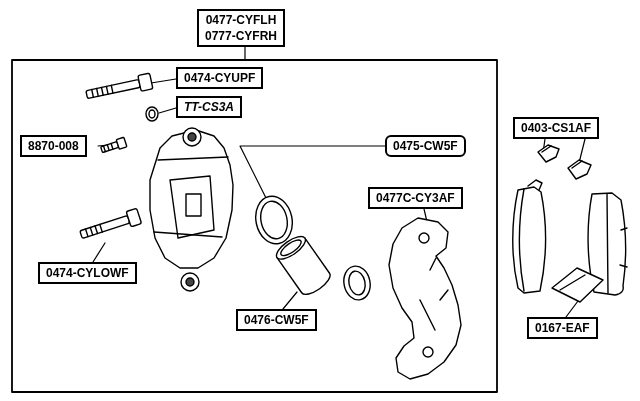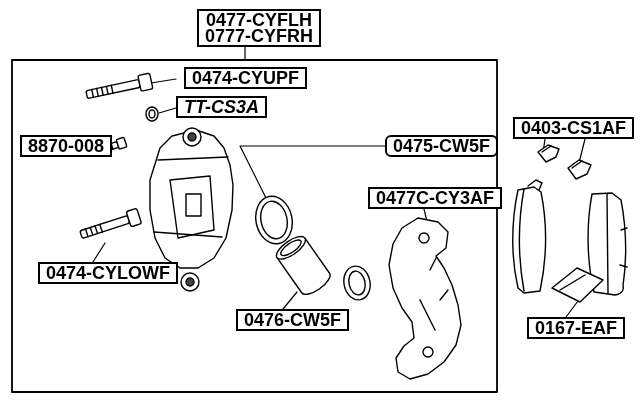--- a/index.html
+++ b/index.html
@@ -3,21 +3,21 @@
 <meta charset="utf-8">
 <style>
   html,body{margin:0;padding:0;background:#fff;}
   .canvas{
     position:relative;width:640px;height:401px;background:#ffffff;
     font-family:"Liberation Sans", sans-serif;overflow:hidden;
   }
   .art{position:absolute;left:0;top:0;}
   .part-label{
     position:absolute;background:#ffffff;border:2px solid #000;
-    padding:1px 6px;font-weight:bold;font-size:18px;line-height:16px;
+    padding:1px 6px;font-weight:bold;font-size:12px;line-height:16px;
     color:#000;text-align:center;white-space:nowrap;z-index:2;
   }
   .part-label span{display:block;}
 </style>
 </head>
 <body>
 
 <div class="canvas">
 
   <svg class="art" width="640" height="401" viewBox="0 0 640 401">
@@ -138,21 +138,21 @@
       </g>
 
     </g>
   </svg>
 
   <div class="part-label" style="left:197px;top:9px;">
     <span>0477-CYFLH</span>
     <span>0777-CYFRH</span>
   </div>
 
-  <div class="part-label" style="left:176px;top:67px;margin-left:8px;">0474-CYUPF</div>
+  <div class="part-label" style="left:176px;top:67px;">0474-CYUPF</div>
 
   <div class="part-label" style="left:176px;top:96px;font-style:italic;">TT-CS3A</div>
 
   <div class="part-label" style="left:20px;top:135px;">8870-008</div>
 
   <div class="part-label" style="left:385px;top:135px;border-radius:6px;">0475-CW5F</div>
 
   <div class="part-label" style="left:368px;top:187px;">0477C-CY3AF</div>
 
   <div class="part-label" style="left:38px;top:262px;">0474-CYLOWF</div>

